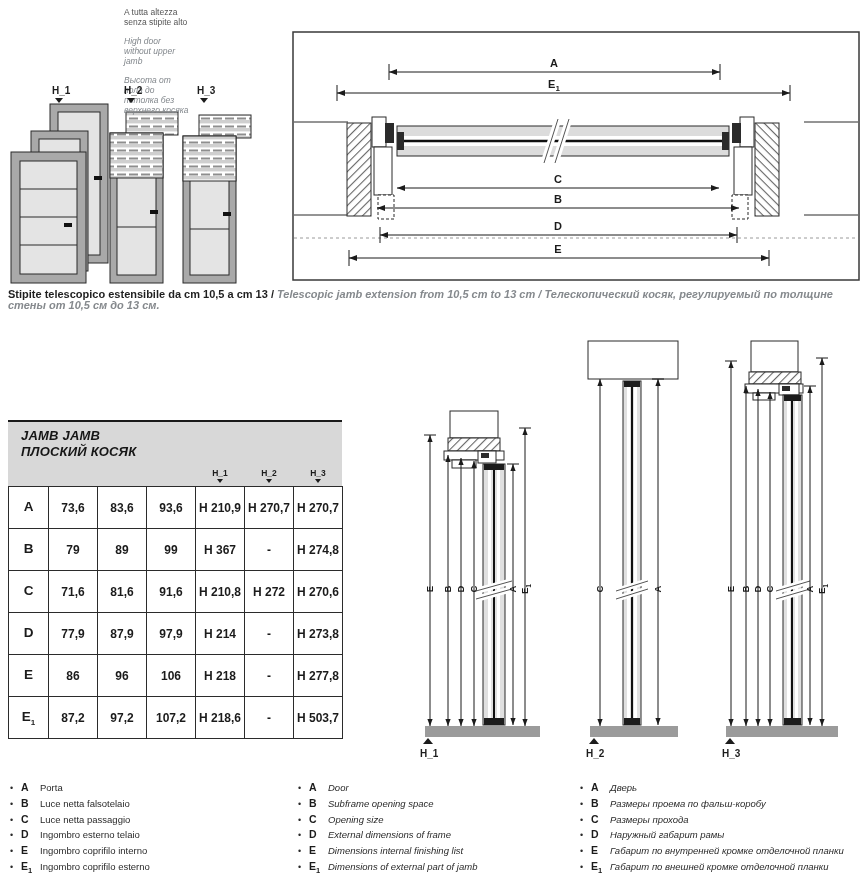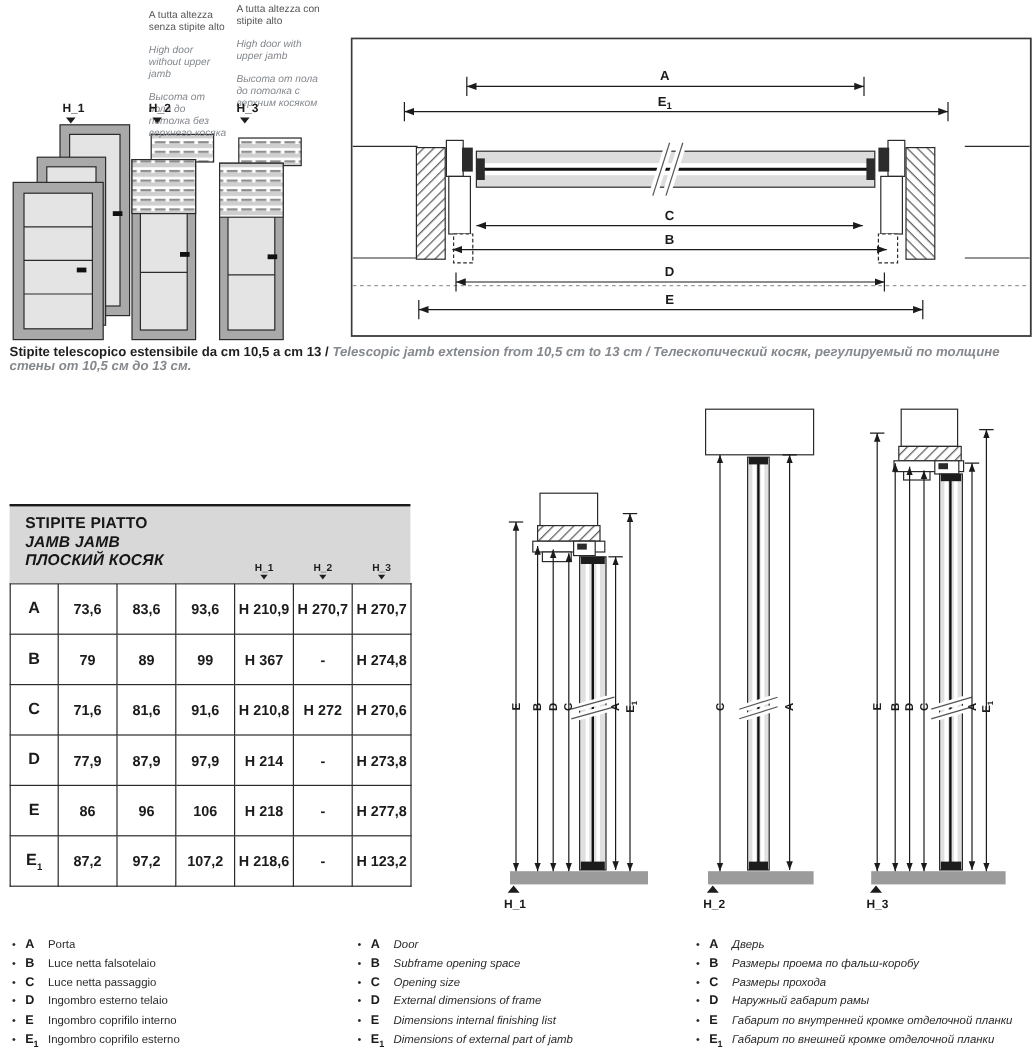--- a/index.html
+++ b/index.html
@@ -97,25 +97,20 @@
       <rect x="183" y="136" width="53" height="45" fill="url(#bands)" stroke="#2b2b2b"></rect>
       <line x1="190" y1="229" x2="229" y2="229" stroke="#2b2b2b"></line>
       <rect x="223" y="212" width="8" height="4" fill="#111"></rect>
     </g>
   </svg>
 
   <div class="illus-note" style="left:124px;top:7px;width:66px;">
     <p class="it">A tutta altezza senza stipite alto</p>
     <p class="en">High door without upper jamb</p>
     <p class="ru">Высота от пола до потолка без верхнего косяка</p>
-  </div>
-  <div class="illus-note" style="left:197px;top:2px;width:70px;">
-    <p class="it">A tutta altezza con stipite alto</p>
-    <p class="en">High door with upper jamb</p>
-    <p class="ru">Высота от пола до потолка с верхним косяком</p>
   </div>
 
   <div class="h-label" style="left:52px;top:85px;">
     <span>H_1</span>
     <div class="tri-down"></div>
   </div>
   <div class="h-label" style="left:124px;top:85px;">
     <span>H_2</span>
     <div class="tri-down"></div>
   </div>
@@ -198,21 +193,20 @@
     <text class="dim-label" x="266" y="222" text-anchor="middle">E</text>
   </svg>
 
   <p class="caption">
     <span class="it">Stipite telescopico estensibile da cm 10,5 a cm 13 / </span><span class="en">Telescopic jamb extension from 10,5 cm to 13 cm / </span><span class="ru">Телескопический косяк, регулируемый по толщине стены от 10,5 см до 13 см.</span>
   </p>
 
   <div class="table-wrap">
     <div class="band">
       <div class="band-titles">
-        <div class="t-it">STIPITE PIATTO</div>
         <div class="t-en">JAMB JAMB</div>
         <div class="t-ru">ПЛОСКИЙ КОСЯК</div>
       </div>
       <div class="band-h" style="left:190px;">
         <span>H_1</span>
         <div class="tri-down"></div>
       </div>
       <div class="band-h" style="left:239px;">
         <span>H_2</span>
         <div class="tri-down"></div>
@@ -278,21 +272,21 @@
           <td>-</td>
           <td>H 277,8</td>
         </tr>
         <tr>
           <td class="rowlab"><span>E</span><sub>1</sub></td>
           <td>87,2</td>
           <td>97,2</td>
           <td>107,2</td>
           <td>H 218,6</td>
           <td>-</td>
-          <td>H 123,2</td>
+          <td>H 503,7</td>
         </tr>
       </tbody>
     </table>
   </div>
 
   <svg style="left:400px;top:329px;" width="463" height="432" viewBox="0 0 463 432">
     <defs>
       <pattern id="hatch2" width="6" height="6" patternUnits="userSpaceOnUse" patternTransform="rotate(45)">
         <rect width="6" height="6" fill="#fff"></rect>
         <line x1="0" y1="0" x2="0" y2="6" stroke="#666" stroke-width="2.2"></line>

